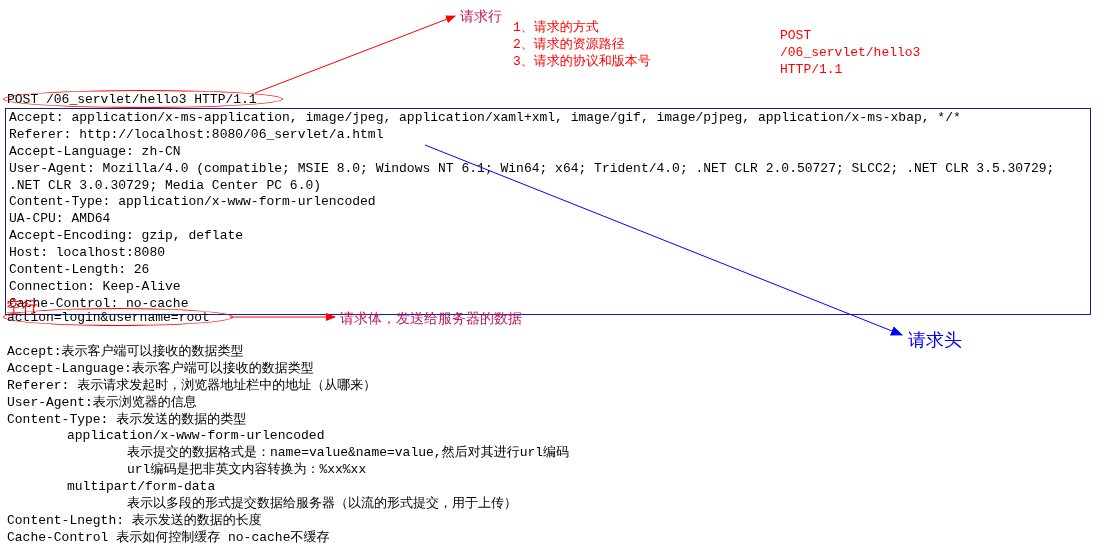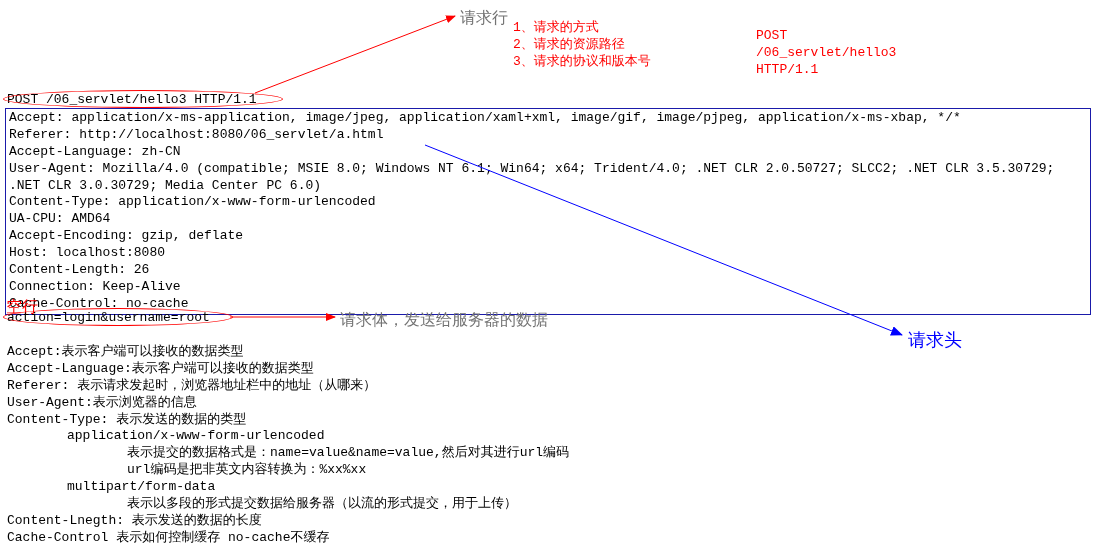--- a/index.html
+++ b/index.html
@@ -11,21 +11,21 @@
     line-height: 1.3;
     color: #000;
     background: #fff;
     position: relative;
     width: 1117px;
     height: 556px;
     overflow: hidden;
   }
   .red { color: #ff0000; }
   .blue-large { color: #0000ff; font-size: 18px; font-family: "SimSun", serif; }
-  .red-label { color: #737373; font-size: 16px; font-family: Liberation Serif, serif; }
+  .red-label { color: #be185d; font-size: 14px; font-family: Liberation Mono, monospace; }
   .red-small { color: #ff0000; font-size: 16px; font-family: "SimSun", serif;}
   .ellipse {
     position: absolute;
     border: 1px solid #ff0000;
     border-radius: 50% / 50%;
     height: 18px;
     pointer-events: none;
   }
   .box {
     border: 1px solid #1a1aaa;
@@ -44,21 +44,21 @@
 </head>
 <body>
 
 <div class="abs red-label" style="left:460px; top:8px;">请求行</div>
 
 <div class="abs" style="left:513px; top:20px;">
   <div class="red">1、请求的方式</div>
   <div class="red">2、请求的资源路径</div>
   <div class="red">3、请求的协议和版本号</div>
 </div>
-<div class="abs" style="left:756px; top:28px;">
+<div class="abs" style="left:780px; top:28px;">
   <div class="red">POST</div>
   <div class="red">/06_servlet/hello3</div>
   <div class="red">HTTP/1.1</div>
 </div>
 
 <div class="abs" style="left:7px; top:92px; font-family:'Courier New',monospace;">POST /06_servlet/hello3 HTTP/1.1</div>
 <div class="ellipse" style="left:3px; top:90px; width:280px;"></div>
 
 <div class="box abs" style="left:5px; top:108px; width:1086px;">
   <div>Accept: application/x-ms-application, image/jpeg, application/xaml+xml, image/gif, image/pjpeg, application/x-ms-xbap, */*</div>

